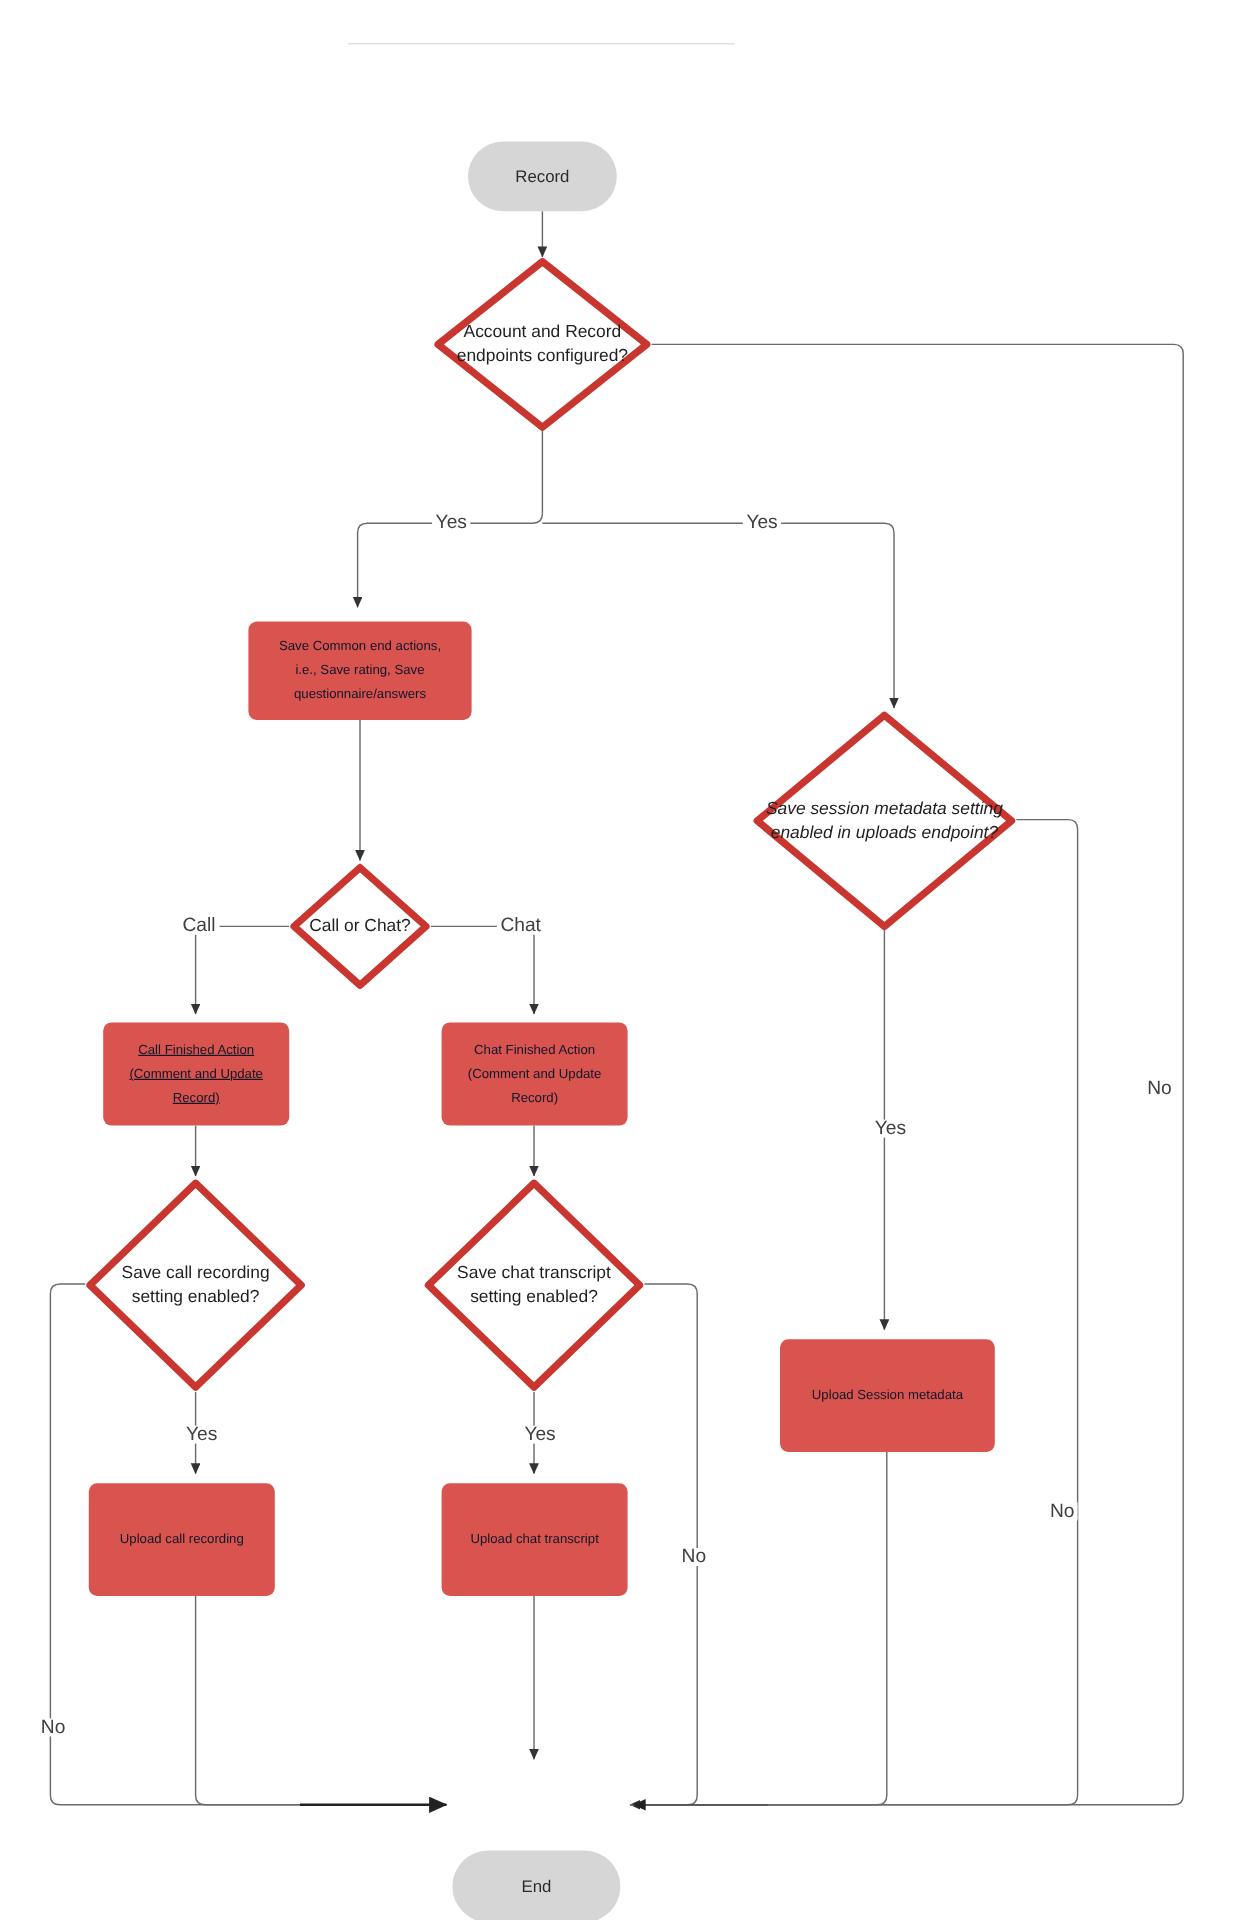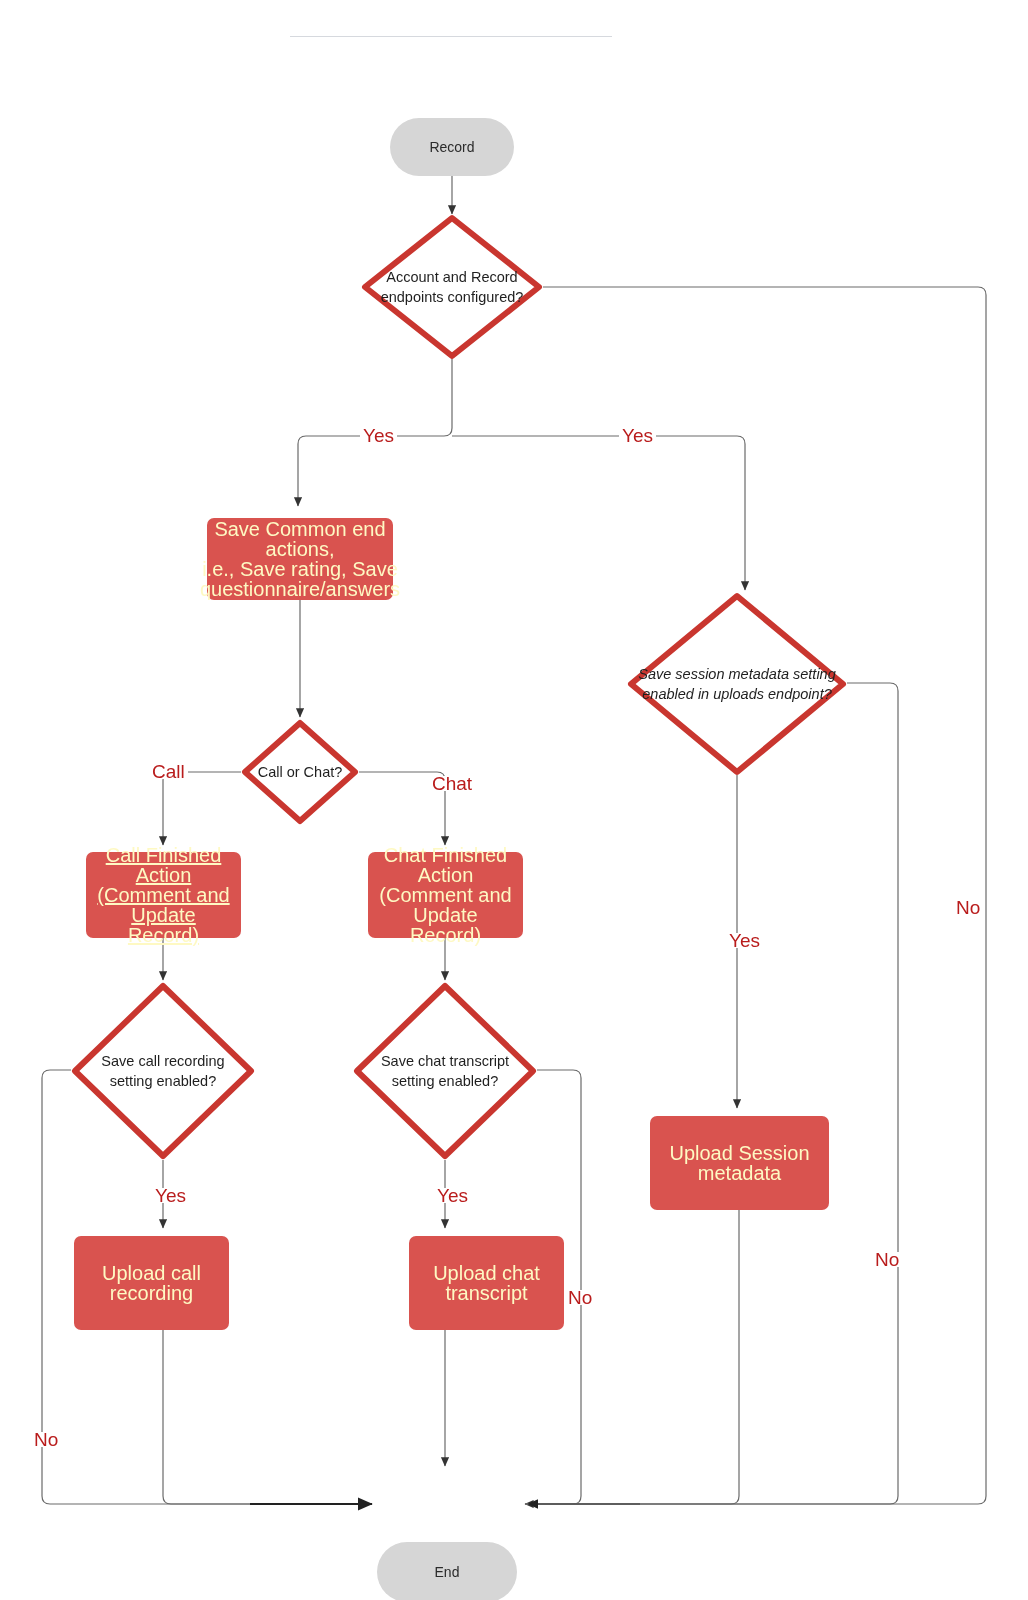--- a/index.html
+++ b/index.html
@@ -47,22 +47,22 @@
     background: #d6d6d6;
     border-radius: 30px;
     color: #2b2b2b;
     font-size: 14px;
   }
 
   .node-process {
     background: #d9534f;
     background-color: #d9534f;
     border-radius: 7px;
-    color: #fef9c3;
-    font-size: 20px;
+    color: #0f172a;
+    font-size: 11px;
     line-height: 20px;
     padding: 17px 10px;
   }
 
   .node-decision {
     color: #1f1f1f;
     font-size: 14.5px;
     line-height: 20px;
   }
   .node-decision .diamond-shape {
@@ -71,22 +71,22 @@
   }
   .node-decision .dtext {
     position: relative;
     z-index: 2;
     width: 110%;
     white-space: pre-line;
   }
 
   .edge-label {
     position: absolute;
-    font-size: 19px;
-    color: #b91c1c;
+    font-size: 16px;
+    color: #404040;
     background: #ffffff;
     padding: 0 3px;
     white-space: nowrap;
     line-height: 15px;
   }
   .ptext { white-space: pre-line; }
 </style>
 </head>
 <body>
 
@@ -205,21 +205,21 @@
       <polygon points="92,4 180,89 92,174 4,89" fill="#ffffff" stroke="#c9362f" stroke-width="6" stroke-linejoin="round"></polygon>
     </svg>
     <span class="dtext">Save chat transcript
 setting enabled?</span>
   </div>
 
   <div class="node node-process" style="left:74px; top:1236px; width:155px; height:94px;justify-content:center;">
     <span class="ptext">Upload call recording</span>
   </div>
 
-  <div class="node node-process" style="left:368px; top:1236px; width:155px; height:94px;margin-left:41px;">
+  <div class="node node-process" style="left:368px; top:1236px; width:155px; height:94px;">
     <span class="ptext">Upload chat transcript</span>
   </div>
 
   <div class="node node-decision" style="left:627px; top:592px; width:220px; height:184px;">
     <svg class="diamond-shape" viewBox="0 0 220 184" preserveAspectRatio="none">
       <polygon points="110,4 216,92 110,180 4,92" fill="#ffffff" stroke="#c9362f" stroke-width="6" stroke-linejoin="round"></polygon>
     </svg>
     <span class="dtext" style="width:96%;font-style:italic;">Save session metadata setting
 enabled in uploads endpoint?</span>
   </div>
@@ -230,21 +230,21 @@
 
   <div class="node node-terminal" style="left:377px; top:1531px; width:140px; height:60px;margin-top:11px;">
     <span class="ptext">End</span>
   </div>
 
   <div class="edge-label" style="left:360px; top:428px;">Yes</div>
   <div class="edge-label" style="left:619px; top:428px;">Yes</div>
   <div class="edge-label" style="left:953px; top:900px;">No</div>
 
   <div class="edge-label" style="left:149px; top:764px;">Call</div>
-  <div class="edge-label" style="left:429px; top:764px;margin-top:12px;">Chat</div>
+  <div class="edge-label" style="left:414px; top:764px;">Chat</div>
 
   <div class="edge-label" style="left:152px; top:1188px;">Yes</div>
   <div class="edge-label" style="left:434px; top:1188px;">Yes</div>
   <div class="edge-label" style="left:726px; top:933px;">Yes</div>
 
   <div class="edge-label" style="left:31px; top:1432px;">No</div>
   <div class="edge-label" style="left:565px; top:1290px;">No</div>
   <div class="edge-label" style="left:872px; top:1252px;">No</div>
 
 </div>

